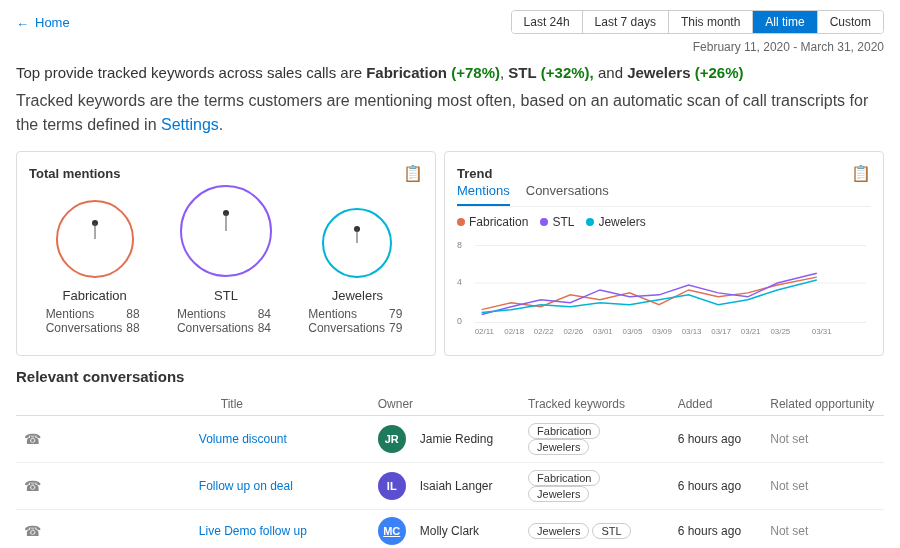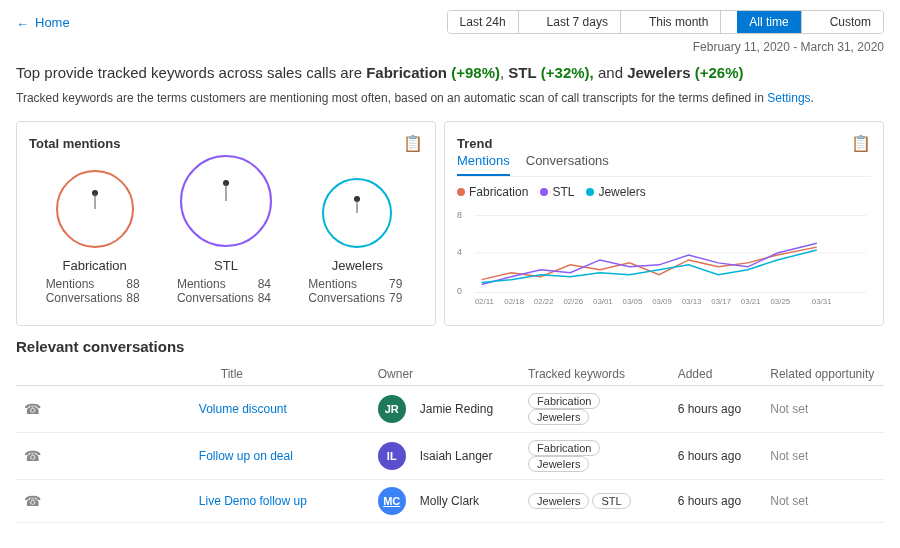--- a/index.html
+++ b/index.html
@@ -24,21 +24,21 @@
       display: flex;
       align-items: center;
       gap: 6px;
       color: #0078d4;
       font-size: 13px;
       cursor: pointer;
       text-decoration: none;
     }
     .time-filters {
       display: flex;
-      gap: 16px;
+      gap: 0;
       border: 1px solid #ccc;
       border-radius: 4px;
       overflow: hidden;
     }
     .time-filter-btn {
       padding: 4px 12px;
       font-size: 12px;
       background: #fff;
       border: none;
       border-right: 1px solid #ccc;
@@ -64,21 +64,21 @@
     }
     .main-title {
       font-size: 15px;
       font-weight: 400;
       line-height: 1.4;
       margin-bottom: 6px;
     }
     .main-title strong { font-weight: 700; }
     .positive { color: #107c10; font-weight: 600; }
     .description {
-      font-size: 12px;
+      font-size: 16px;
       color: #444;
       line-height: 1.5;
     }
     .settings-link { color: #0078d4; cursor: pointer; }
 
     
     .panels {
       display: flex;
       gap: 0;
       padding: 8px 16px;
@@ -239,21 +239,21 @@
     <button class="time-filter-btn">This month</button>
     <button class="time-filter-btn active">All time</button>
     <button class="time-filter-btn">Custom</button>
   </div>
 </div>
 
 <div class="date-range">February 11, 2020 - March 31, 2020</div>
 
 <div class="title-section">
   <div class="main-title">
-    <span>Top provide tracked keywords across sales calls are </span><strong>Fabrication</strong> <span class="positive">(+98%)</span>, <strong>STL</strong> <span class="positive">(+32%),</span> and <strong>Jewelers</strong> <span class="positive">(+26%)</span>
+    <span>Top provide tracked keywords across sales calls are </span><strong>Fabrication</strong> <span class="positive">(+78%)</span>, <strong>STL</strong> <span class="positive">(+32%),</span> and <strong>Jewelers</strong> <span class="positive">(+26%)</span>
   </div>
   <div class="description">
     <span>Tracked keywords are the terms customers are mentioning most often, based on an automatic scan of call transcripts for the terms defined in </span><a class="settings-link">Settings</a><span>.</span><br>
   </div>
 </div>
 
 <div class="panels">
 
   <div class="panel" style="max-width: 420px;">
     <div class="panel-header">

